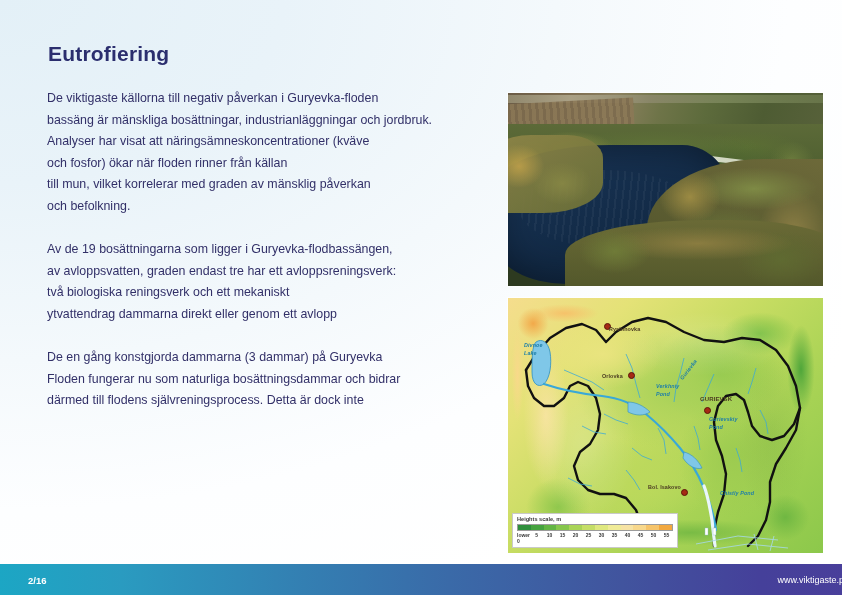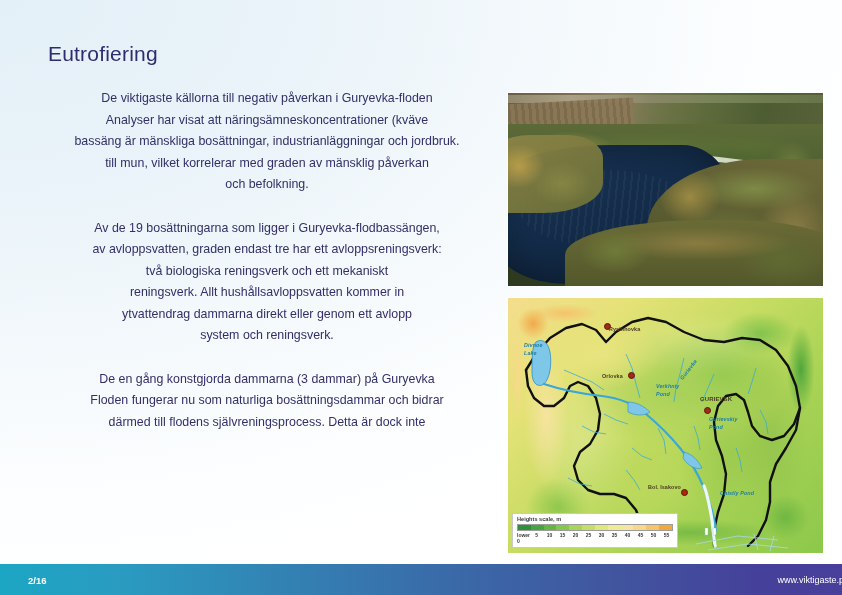--- a/index.html
+++ b/index.html
@@ -20,31 +20,30 @@
     background:
       radial-gradient(120% 110% at 0% 0%, #e3f0f7 0%, #e9f3f9 28%, #f4f9fc 55%, #fdfeff 78%, #ffffff 100%);
     overflow: hidden;
   }
   
   #title {
     position: absolute;
     left: 48px;
     top: 42px;
     font-size: 21px;
-    font-weight: normal;
+    font-weight: bold;
     color: #2b2e6e;
     letter-spacing: 0.2px;
   }
   
   #text-column {
     position: absolute;
     left: 47px;
     top: 88px;
     width: 440px;
-    text-align: center;
   }
   .para {
     margin: 0 0 22px 0;
     color: #323068;
     font-size: 12.4px;
     line-height: 21.5px;
   }
   .para:last-child { margin-bottom: 0; }
   .para .line { display: block; white-space: pre; }
 
@@ -265,33 +264,32 @@
 <body>
 
 <div id="slide">
 
   <div id="title">Eutrofiering</div>
 
   <div id="text-column">
 
     <p class="para">
       <span class="line">De viktigaste källorna till negativ påverkan i Guryevka-floden</span>
+      <span class="line">bassäng är mänskliga bosättningar, industrianläggningar och jordbruk.</span>
       <span class="line">Analyser har visat att näringsämneskoncentrationer (kväve</span>
-      <span class="line">bassäng är mänskliga bosättningar, industrianläggningar och jordbruk.</span>
+      <span class="line">och fosfor) ökar när floden rinner från källan</span>
       <span class="line">till mun, vilket korrelerar med graden av mänsklig påverkan</span>
       <span class="line">och befolkning.</span>
     </p>
 
     <p class="para">
       <span class="line">Av de 19 bosättningarna som ligger i Guryevka-flodbassängen,</span>
       <span class="line">av avloppsvatten, graden endast tre har ett avloppsreningsverk:</span>
       <span class="line">två biologiska reningsverk och ett mekaniskt</span>
-      <span class="line">reningsverk. Allt hushållsavloppsvatten kommer in</span>
       <span class="line">ytvattendrag dammarna direkt eller genom ett avlopp</span>
-      <span class="line">system och reningsverk.</span>
     </p>
 
     <p class="para">
       <span class="line">De en gång konstgjorda dammarna (3 dammar) på Guryevka</span>
       <span class="line">Floden fungerar nu som naturliga bosättningsdammar och bidrar</span>
       <span class="line">därmed till flodens självreningsprocess. Detta är dock inte</span>
     </p>
   </div>
 
   <div id="photo">

